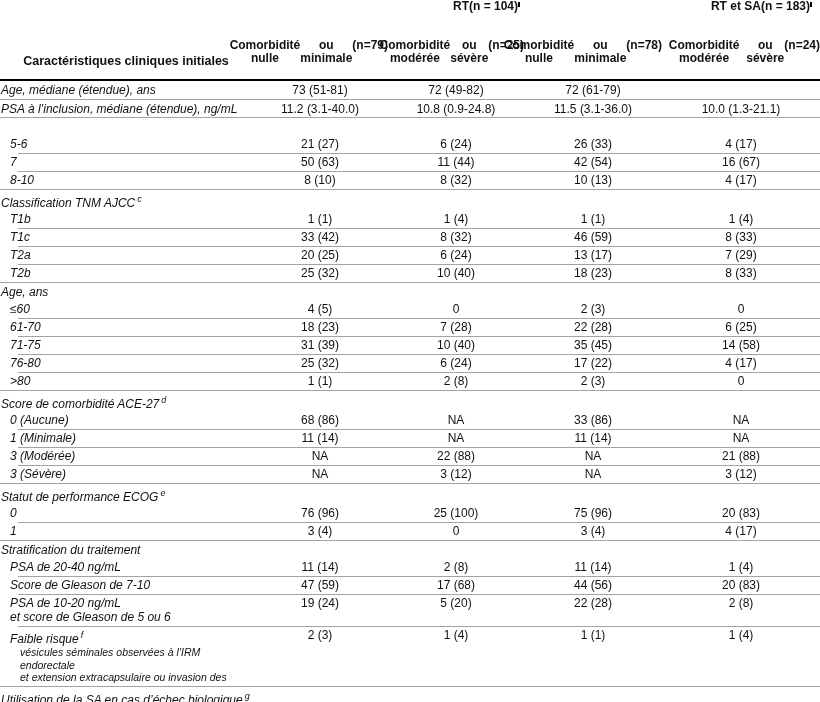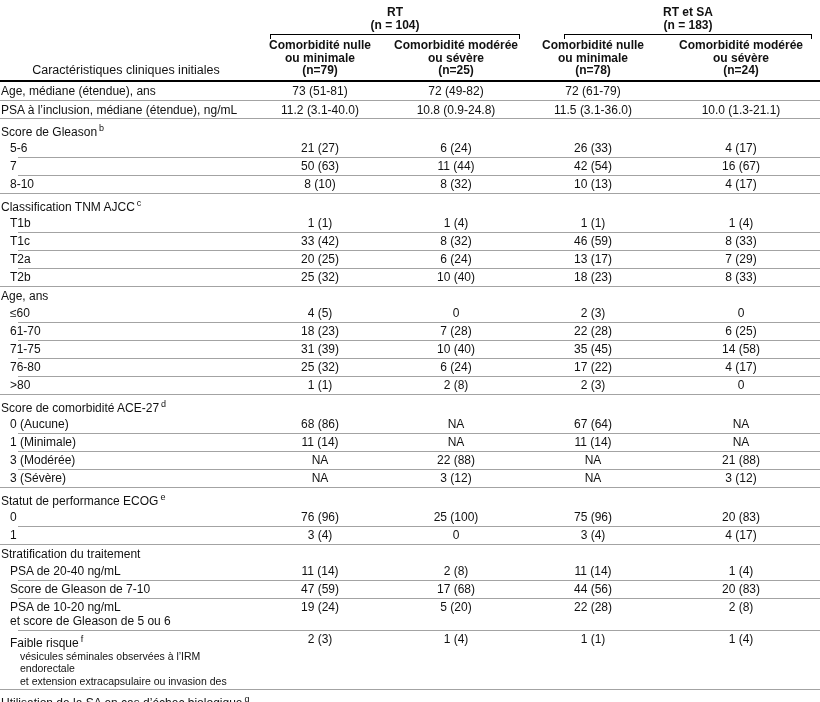--- a/index.html
+++ b/index.html
@@ -19,60 +19,60 @@
 
   
   .thead{border-bottom:2px solid var(--heavy-rule);}
   .group-row{
     display:grid;
     grid-template-columns:252px 272px 1fr;
     height:39px;
   }
   .group-spacer{}
   .group-inner{
-    display:flex;flex-direction:column;justify-content:flex-end;
+    display:flex;flex-direction:row;justify-content:flex-end;
     text-align:center;font-weight:bold;font-size:12px;line-height:13px;
     height:100%;
   }
   .group-1 .group-inner{margin:0 4px 0 18px;}
   .group-2 .group-inner{margin:0 8px 0 40px;}
   .bracket{
     height:5px;margin-top:2px;
     border:1px solid #000;border-bottom:none;
   }
   .colhead-row{
     display:grid;
     grid-template-columns:252px 136px 136px 138px 1fr;
     min-height:40px;
   }
   .label-head{
     display:flex;align-items:flex-end;justify-content:center;
-    font-weight:normal;font-size:12.5px;line-height:13px;
-    padding-bottom:3px;text-align:left;
+    font-weight:bold;font-size:12.5px;line-height:13px;
+    padding-bottom:11px;text-align:left;
   }
   .colhead{
-    display:flex;flex-direction:column;justify-content:flex-end;
+    display:flex;flex-direction:row;justify-content:flex-end;
     text-align:center;font-weight:bold;font-size:12px;line-height:12.5px;
     padding-bottom:3px;
   }
 
   
   .row{
     display:grid;
     grid-template-columns:252px 136px 136px 138px 1fr;
     min-height:18px;
     position:relative;
   }
   .row.rule-full{border-top:1px solid var(--rule-color);}
   .row.rule-indent::before{
     content:"";position:absolute;top:0;left:18px;right:0;height:0;
     border-top:1px solid var(--rule-color);
   }
   .cell{padding-top:2px;font-size:12px;line-height:14px;}
-  .label{padding-left:1px;}
+  .label{padding-left:1px;font-style:italic;}
   .row.sub .label{padding-left:10px;}
   .val{text-align:center;}
   .lbl-sup{font-size:9px;margin-left:2px;}
   .cont-line{padding-left:0;}
   .row.cont-small .cont-line{font-size:10.5px;line-height:12.5px;padding-left:10px;}
   .row.has-cont{padding-bottom:2px;}
 </style>
 </head>
 <body>
 
@@ -133,23 +133,20 @@
       <div class="row top rule-full">
     <div class="cell label">
       <span class="lbl-line"><span class="lbl-text">PSA à l’inclusion, médiane (étendue), ng/mL</span></span>
     </div>
     <div class="cell val v0">11.2 (3.1-40.0)</div>
     <div class="cell val v1">10.8 (0.9-24.8)</div>
     <div class="cell val v2">11.5 (3.1-36.0)</div>
     <div class="cell val v3">10.0 (1.3-21.1)</div>
   </div>
       <div class="row section rule-full">
-    <div class="cell label">
-      <span class="lbl-line"><span class="lbl-text">Score de Gleason</span><sup class="lbl-sup">b</sup></span>
-    </div>
     <div class="cell val v0"></div>
     <div class="cell val v1"></div>
     <div class="cell val v2"></div>
     <div class="cell val v3"></div>
   </div>
       <div class="row sub rule-none">
     <div class="cell label">
       <span class="lbl-line"><span class="lbl-text">5-6</span></span>
     </div>
     <div class="cell val v0">21 (27)</div>
@@ -282,21 +279,21 @@
     <div class="cell val v1"></div>
     <div class="cell val v2"></div>
     <div class="cell val v3"></div>
   </div>
       <div class="row sub rule-none">
     <div class="cell label">
       <span class="lbl-line"><span class="lbl-text">0 (Aucune)</span></span>
     </div>
     <div class="cell val v0">68 (86)</div>
     <div class="cell val v1">NA</div>
-    <div class="cell val v2">67 (64)</div>
+    <div class="cell val v2">33 (86)</div>
     <div class="cell val v3">NA</div>
   </div>
       <div class="row sub rule-indent">
     <div class="cell label">
       <span class="lbl-line"><span class="lbl-text">1 (Minimale)</span></span>
     </div>
     <div class="cell val v0">11 (14)</div>
     <div class="cell val v1">NA</div>
     <div class="cell val v2">11 (14)</div>
     <div class="cell val v3">NA</div>

